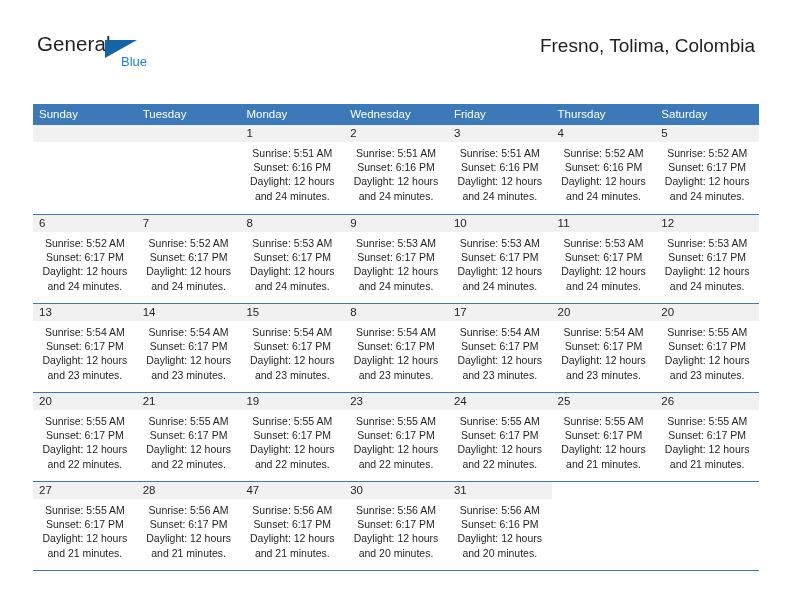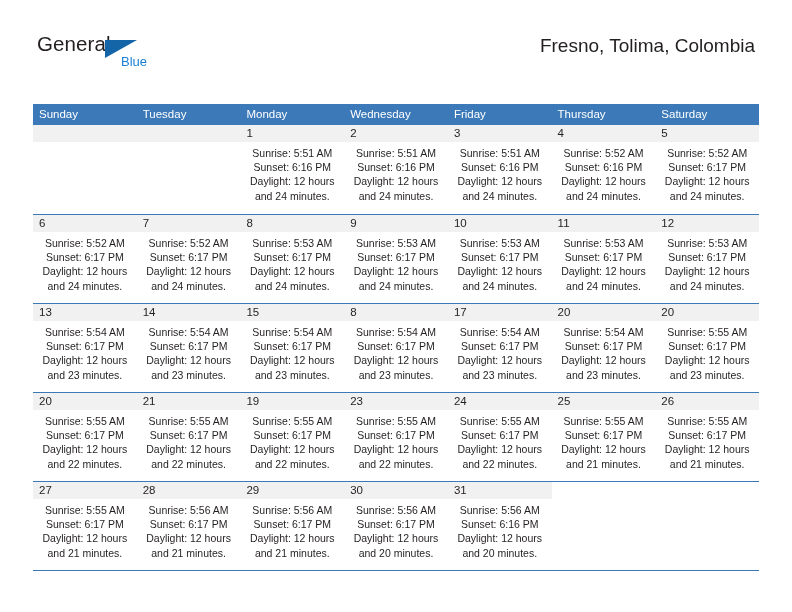--- a/index.html
+++ b/index.html
@@ -440,21 +440,21 @@
           <div class="day">
             <div class="day-num">28</div>
             <div class="day-info">
               <div>Sunrise: 5:56 AM</div>
               <div>Sunset: 6:17 PM</div>
               <div>Daylight: 12 hours</div>
               <div>and 21 minutes.</div>
             </div>
           </div>
           <div class="day">
-            <div class="day-num">29</div>
+            <div class="day-num">47</div>
             <div class="day-info">
               <div>Sunrise: 5:56 AM</div>
               <div>Sunset: 6:17 PM</div>
               <div>Daylight: 12 hours</div>
               <div>and 21 minutes.</div>
             </div>
           </div>
           <div class="day">
             <div class="day-num">30</div>
             <div class="day-info">

